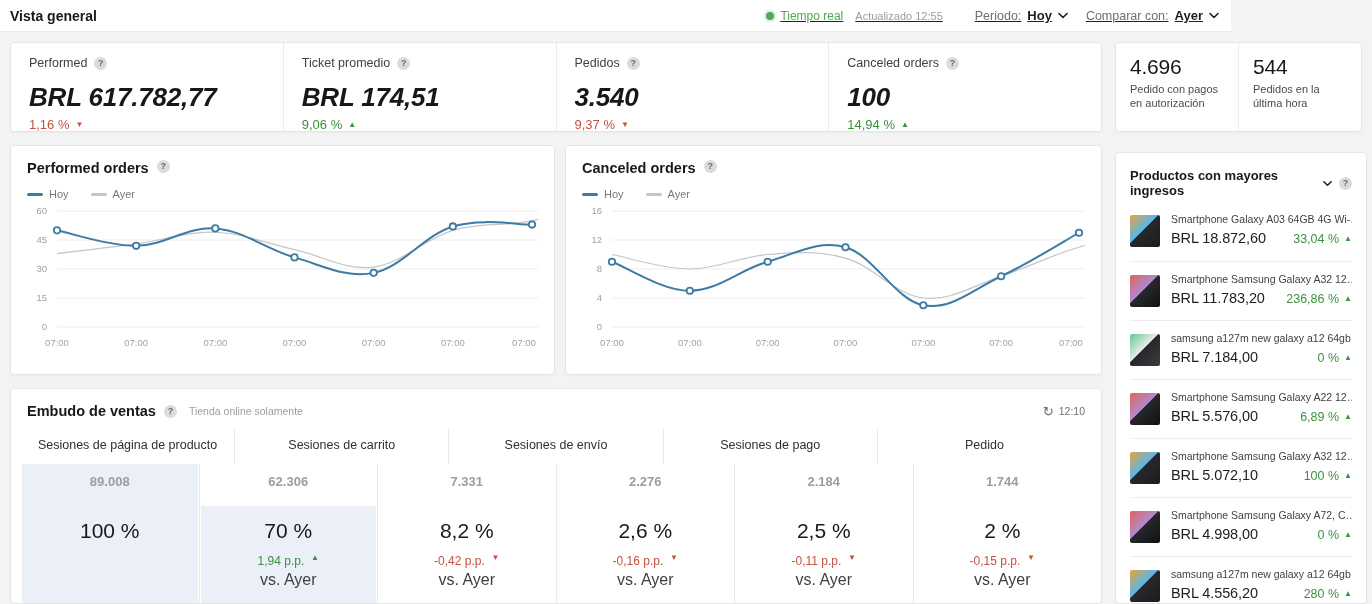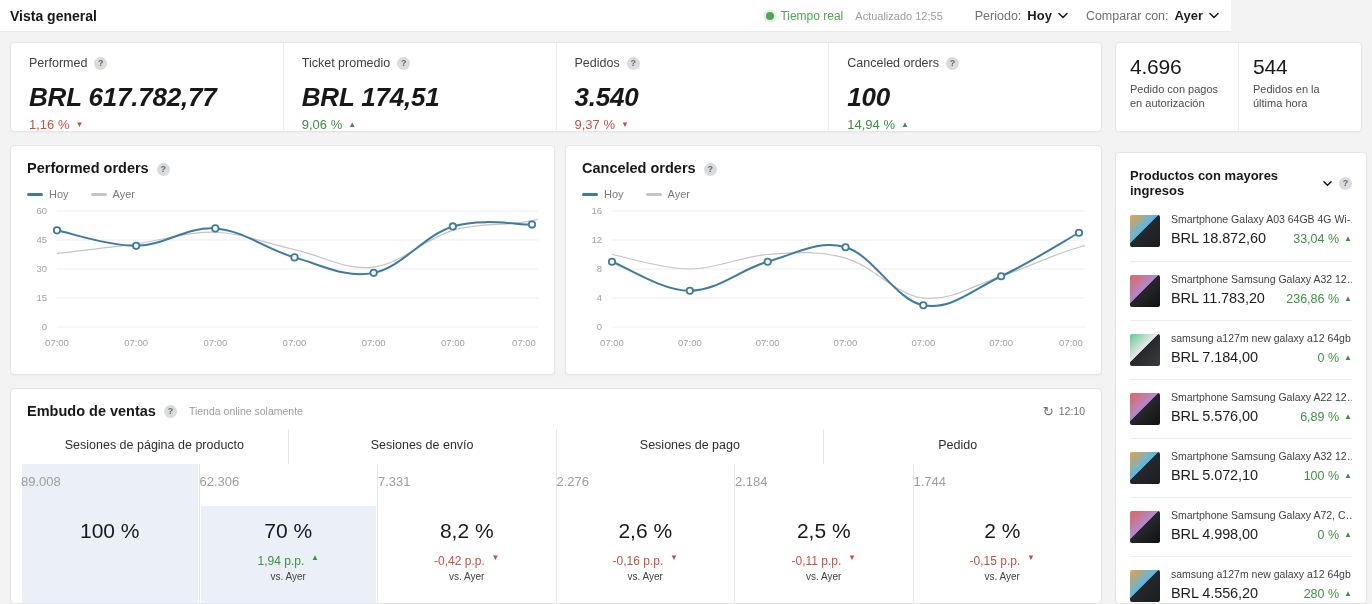--- a/index.html
+++ b/index.html
@@ -10,21 +10,21 @@
   }
   .card { background:#fff; border:1px solid #e4e5e7; border-radius:4px;
           box-shadow:0 1px 2px rgba(0,0,0,0.03); position:absolute; }
 
   
   .topbar { position:absolute; top:0; left:0; width:1231px; height:32px;
             background:#fff; border-bottom:1px solid #e9eaec;
             display:flex; align-items:center; justify-content:space-between;
             padding:0 12px 0 10px; z-index:5; }
   .topbar-title { font-size:14px; font-weight:700; color:#17181b; }
-  .topbar-right { display:flex; align-items:center; gap:10px; }
+  .topbar-right { display:flex; align-items:center; gap:10px;text-decoration:underline; }
   .realtime { display:flex; align-items:center; gap:6px; margin-right:2px; }
   .realtime-dot { width:8px; height:8px; border-radius:50%; background:#4fa653;
                   box-shadow:0 0 0 2.5px #e2f1e3; }
   .realtime-label { font-size:12px; color:#4fa653; }
   .updated { font-size:11px; color:#9b9da1; margin-right:14px; }
   .dropdown { display:flex; align-items:center; gap:6px; font-size:12.5px;
               color:#6e7074; cursor:pointer; margin-left:8px; }
   .dropdown b { color:#1d1e21; font-weight:700; font-size:13px; }
   .chev { width:10px; height:7px; }
   .chev polyline { fill:none; stroke:#1d1e21; stroke-width:1.6;
@@ -49,21 +49,21 @@
   .side-card { left:1115px; top:42px; width:247px; height:90px; display:flex; }
   .side-stat { flex:1; padding:12px 14px; }
   .side-stat + .side-stat { border-left:1px solid #ebecee; }
   .side-value { font-size:21px; color:#17181b; letter-spacing:-0.2px; }
   .side-label { font-size:11px; color:#4a4b4e; line-height:1.3; margin-top:3px; }
 
   
   .chart-card { top:145px; height:230px; padding:14px 16px 8px 16px; }
   #chart-card-0 { left:10px;  width:545px; }
   #chart-card-1 { left:565px; width:537px; }
-  .chart-title-row { display:flex; align-items:flex-end; gap:8px; }
+  .chart-title-row { display:flex; align-items:flex-start; gap:8px; }
   .chart-title { font-size:14.5px; font-weight:700; color:#17181b; }
   .legend { display:flex; align-items:center; gap:22px; margin-top:11px; height:14px; }
   .legend-item { display:flex; align-items:center; gap:6px; }
   .legend-swatch { width:16px; height:3px; border-radius:2px; }
   .legend-label { font-size:11px; color:#77797e; }
   .chart-box { margin-top:4px; }
   .chart-box svg text { font-size:9.5px; fill:#a0a2a7; }
 
   
   .funnel-card { left:10px; top:388px; width:1092px; height:216px; overflow:hidden; }
@@ -76,28 +76,28 @@
   .f-table { margin:10px 10px 0 10px; }
   .f-head { display:flex; }
   .f-head .f-hcell { flex:1; text-align:center; font-size:12.5px; color:#2e2f32;
                      padding:9px 4px 12px 4px; }
   .f-head .f-hcell + .f-hcell { border-left:1px solid #e8e9eb; }
   .f-body { display:flex; height:150px; }
   .f-cell { flex:1; position:relative; }
   .f-cell + .f-cell { border-left:1px solid #e8e9eb; }
   .f-bar { position:absolute; left:1px; right:1px; top:0; bottom:-20px;
            background:#ebf0f8; }
-  .f-count { position:absolute; top:10px; left:0; right:0; 
-             font-size:13px; color:#9b9da1; }
+  .f-count { position:absolute; top:10px; left:0; right:0; text-align:center;
+             font-size:13px; color:#9b9da1;font-weight:bold; }
   .f-pct { position:absolute; top:55px; left:0; right:0; text-align:center;
            font-size:21px; color:#17181b; }
   .f-delta { position:absolute; top:90px; left:0; right:0; display:flex;
              justify-content:center; font-size:12px; }
   .f-vs { position:absolute; top:107px; left:0; right:0; text-align:center;
-          font-size:10px; color:#3f3f40; }
+          font-size:16px; color:#3f3f40; }
   .f-content { position:relative; z-index:2; }
 
   
   .products-card { left:1115px; top:152px; width:252px; height:452px; overflow:hidden; }
   .products-header { display:flex; align-items:center; gap:7px; padding:15px 14px 4px 14px; }
   .products-title { font-size:13px; font-weight:700; color:#17181b; }
   .products-header .chev polyline { stroke:#17181b; }
   .prow { margin:0 14px; padding:11px 0 0 0; height:59px; display:flex;
           cursor:pointer; }
   .prow + .prow { border-top:1px solid #ededef; }
@@ -293,20 +293,21 @@
     <span class="help">?</span>
     <span class="funnel-subtitle">Tienda online solamente</span>
     <span class="funnel-refresh">
       <span class="refresh-glyph">↻</span>
       <span>12:10</span>
     </span>
   </div>
   <div class="f-table">
     <div class="f-head">
       <div class="f-hcell">Sesiones de página de producto</div>
+      <div class="f-hcell">Sesiones de carrito</div>
       <div class="f-hcell">Sesiones de envío</div>
       <div class="f-hcell">Sesiones de pago</div>
       <div class="f-hcell">Pedido</div>
     </div>
     <div class="f-body">
       <div class="f-cell">
         <div class="f-bar" style="top: 0px;"></div>
         <div class="f-content">
           <div class="f-count">89.008</div>
           <div class="f-pct">100 %</div>

